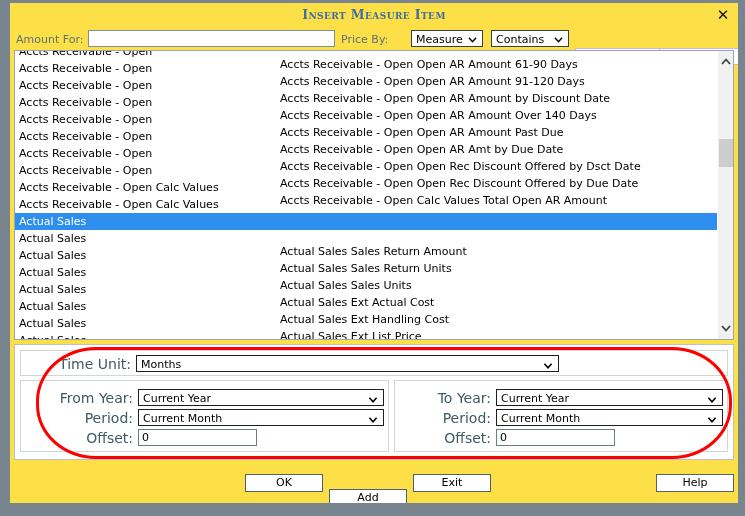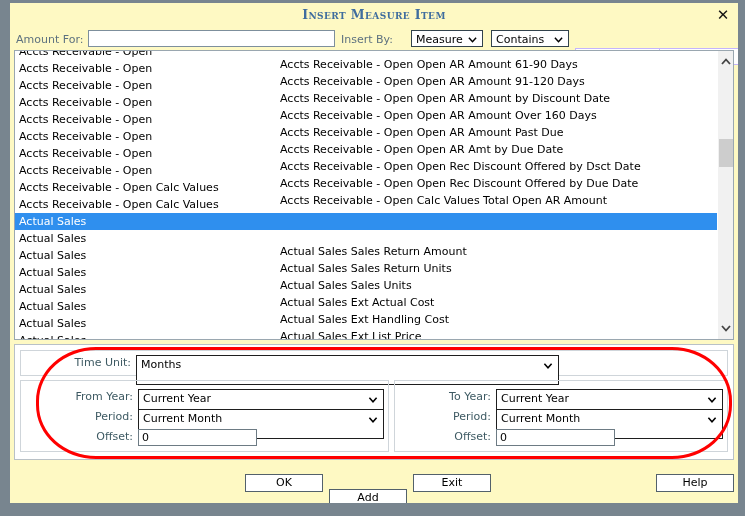--- a/index.html
+++ b/index.html
@@ -21,21 +21,21 @@
     position: absolute;
     left: 0; top: 0;
     width: 745px; height: 516px;
     background: #78858f;
     box-sizing: border-box;
   }
   #client {
     position: absolute;
     left: 10px; top: 3px;
     width: 728px; height: 500px;
-    background: #fef9c3;
+    background: #fde047;
     box-sizing: border-box;
     overflow: hidden;
   }
 
   
   #titlebar {
     position: absolute;
     left: 0; top: 0;
     width: 728px; height: 25px;
   }
@@ -221,28 +221,28 @@
   }
   #timeunit-box {
     position: absolute;
     left: 0; top: 0;
     width: 708px; height: 26px;
     box-sizing: border-box;
     border: 1px solid #cfd5da;
   }
   .fld-label {
     position: absolute;
-    font-size: 11px;
+    font-size: 14px;
     color: #3e5a63;
     white-space: nowrap;
     text-align: right;
   }
   .fld-select {
     position: absolute;
-    height: 30px;
+    height: 17px;
     box-sizing: border-box;
     border: 1px solid #1e1e1e;
     background: #ffffff;
   }
   .fld-select .sel-text {
     position: absolute;
     left: 4px; top: 2px;
     font-size: 11px;
     white-space: nowrap;
     color: #000;
@@ -323,21 +323,21 @@
 
     <div id="titlebar">
       <div id="title-text">Insert Measure Item</div>
       <div id="close-btn">✕</div>
     </div>
 
     <div id="searchbar">
       <div class="sb-label" id="lbl-search-for">Amount For:</div>
       <input id="search-input" type="text" value="" style="">
 
-      <div class="sb-label" id="lbl-search-by">Insert By:</div>
+      <div class="sb-label" id="lbl-search-by">Price By:</div>
 
       <div class="sb-select" id="sel-measure">
         <span class="sel-text">Measure</span>
         <span class="chev">
           <svg width="9" height="9" viewBox="0 0 10 10">
               <path d="M1 3 L5 7.5 L9 3" stroke="#000" stroke-width="1.6" fill="none"></path>
             </svg>
         </span>
       </div>
 
@@ -364,21 +364,21 @@
             <div class="row">
               <span class="c1">Accts Receivable - Open</span>
               <span class="c2">Accts Receivable - Open Open AR Amount 91-120 Days</span>
             </div>
             <div class="row">
               <span class="c1">Accts Receivable - Open</span>
               <span class="c2">Accts Receivable - Open Open AR Amount by Discount Date</span>
             </div>
             <div class="row">
               <span class="c1">Accts Receivable - Open</span>
-              <span class="c2">Accts Receivable - Open Open AR Amount Over 160 Days</span>
+              <span class="c2">Accts Receivable - Open Open AR Amount Over 140 Days</span>
             </div>
             <div class="row">
               <span class="c1">Accts Receivable - Open</span>
               <span class="c2">Accts Receivable - Open Open AR Amount Past Due</span>
             </div>
             <div class="row">
               <span class="c1">Accts Receivable - Open</span>
               <span class="c2">Accts Receivable - Open Open AR Amt by Due Date</span>
             </div>
             <div class="row">

